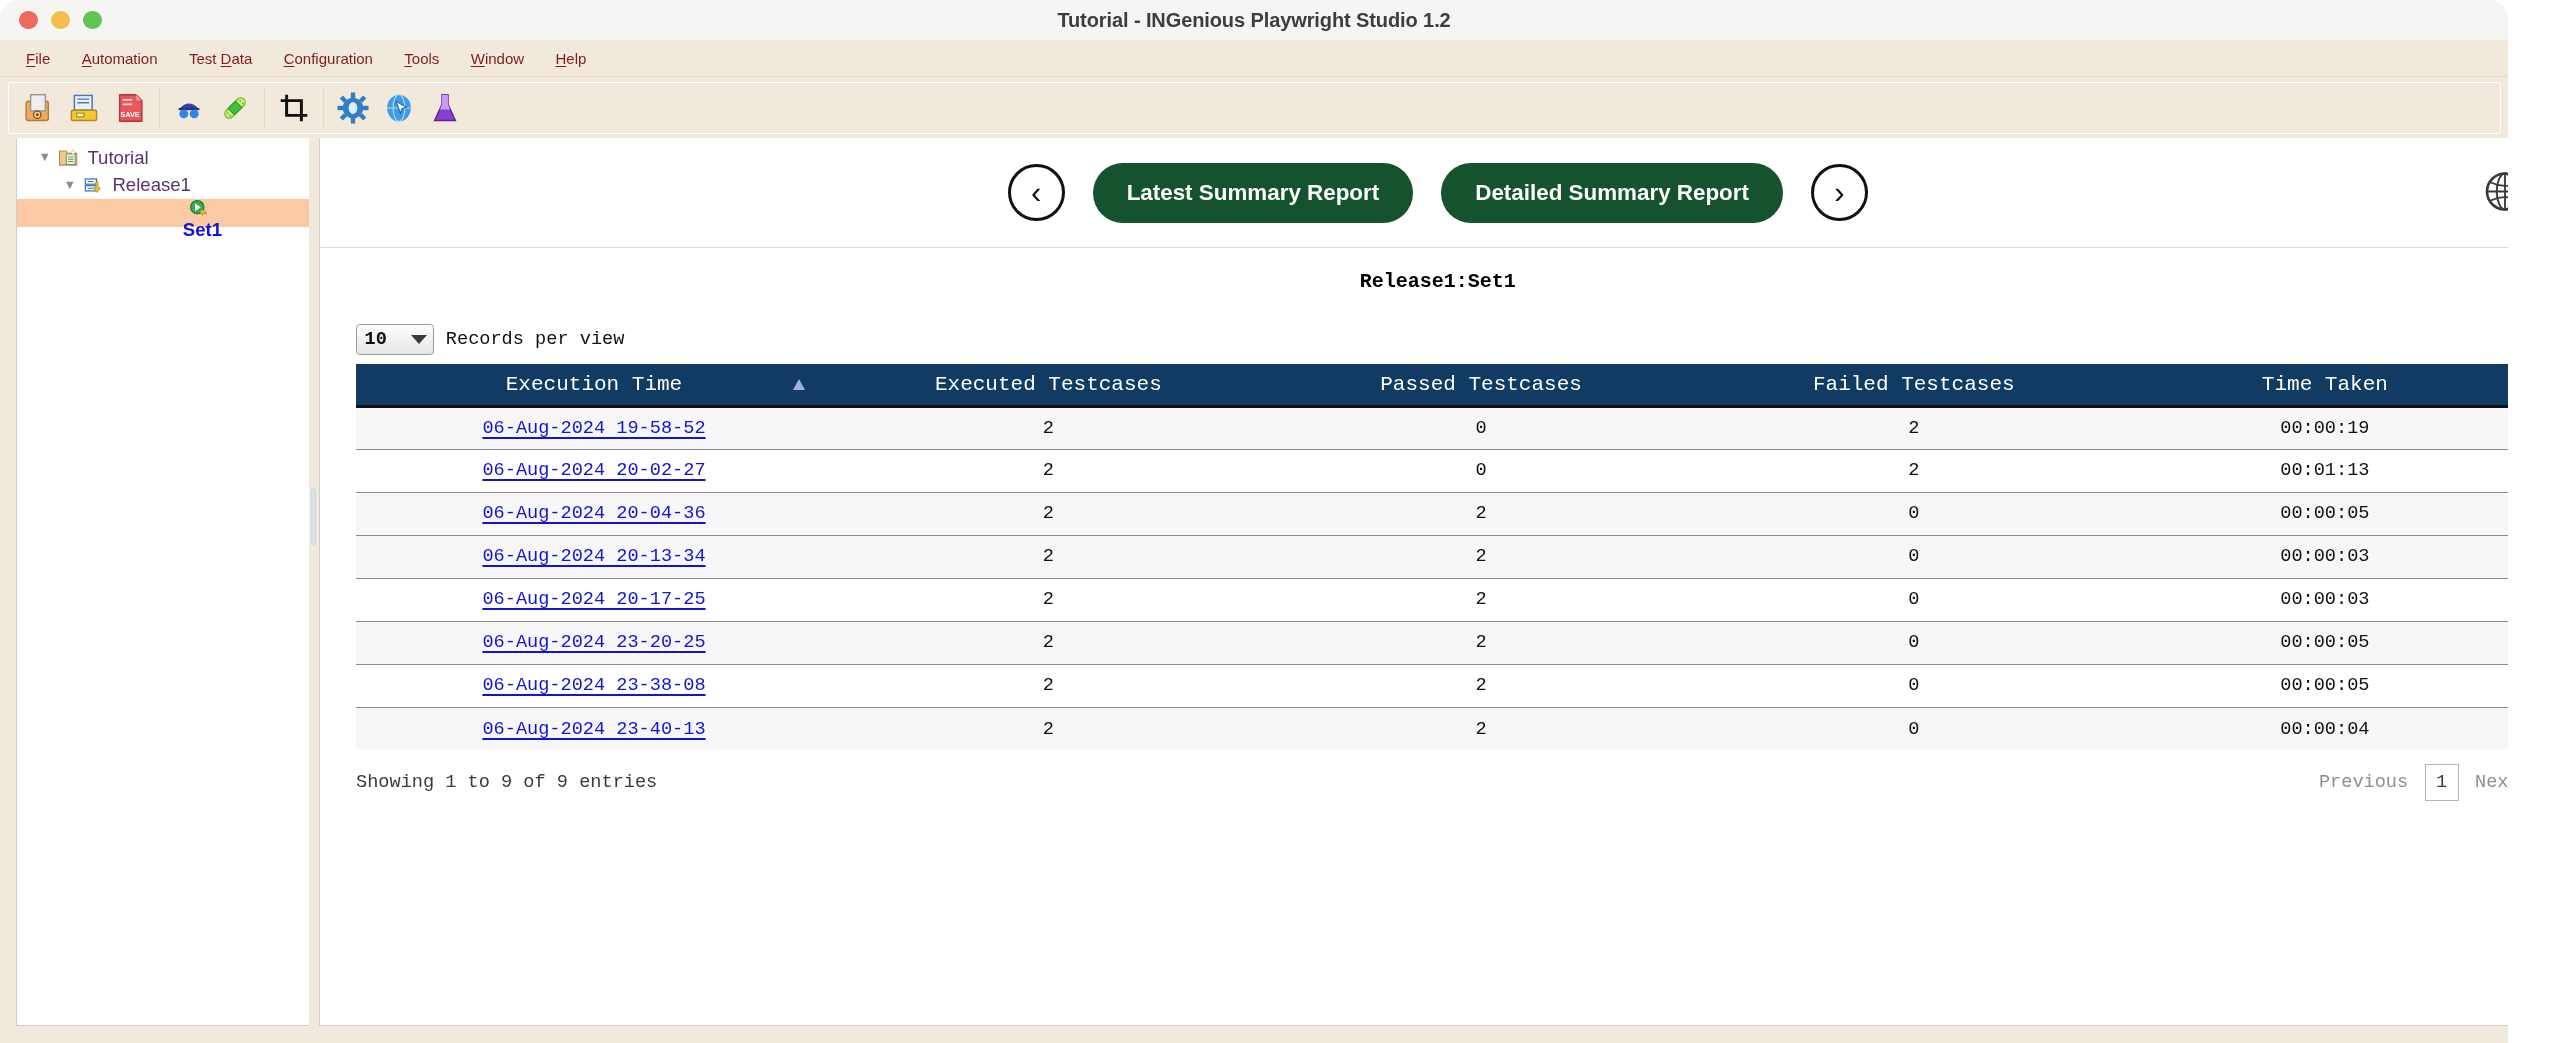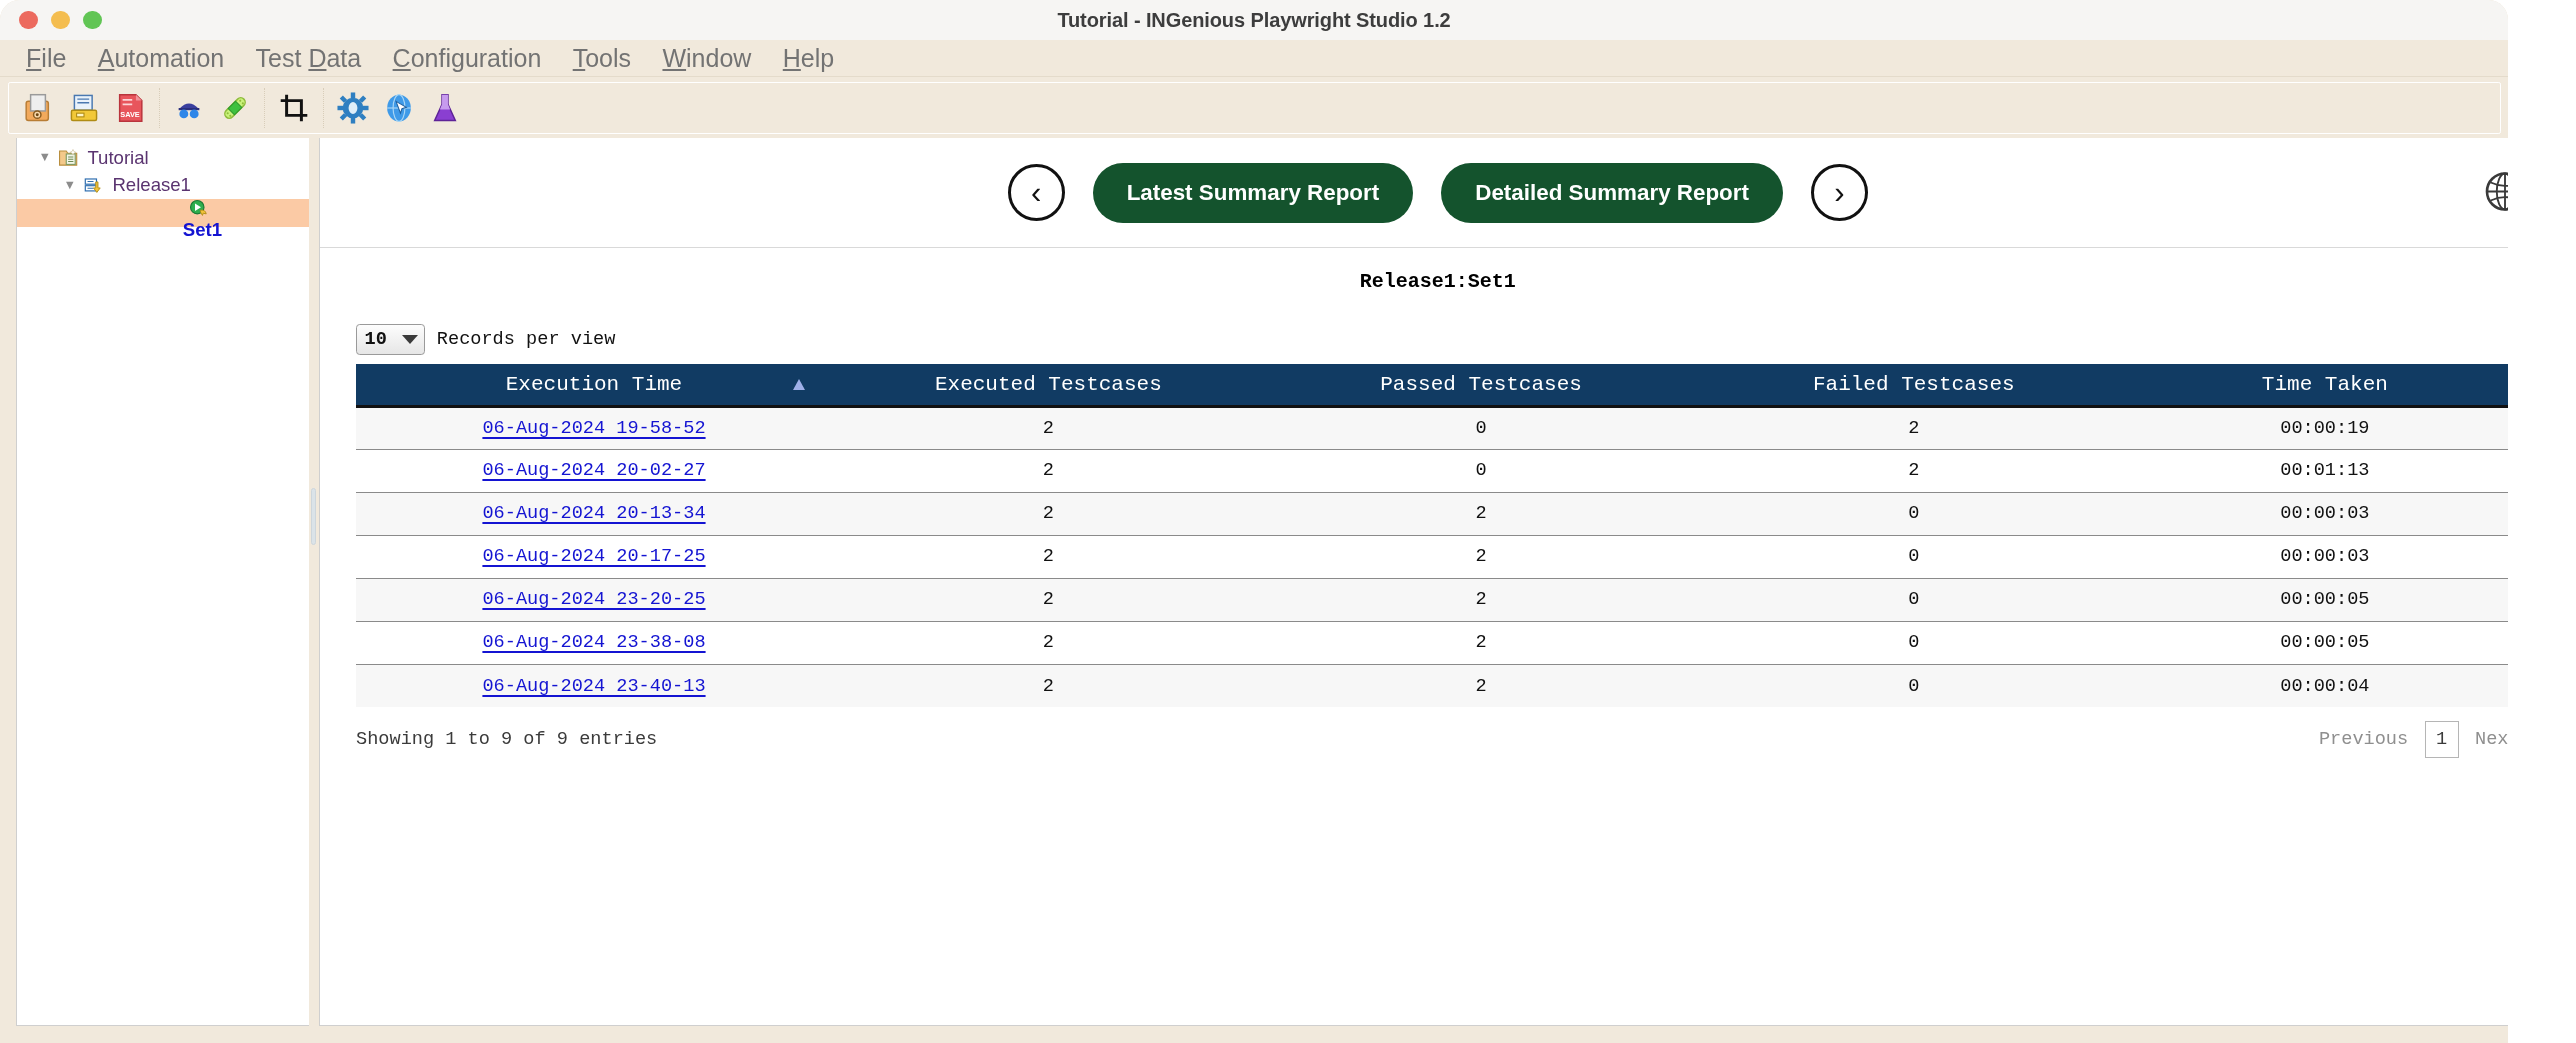--- a/index.html
+++ b/index.html
@@ -56,22 +56,22 @@
   .menubar {
     height: 37px;
     background: #f1e9dc;
     display: flex;
     align-items: center;
     padding-left: 10.4px;
     gap: 0px;
     border-bottom: 0.7px solid #e4dbcb;
   }
   .menuitem {
-    font-size: 25px;
-    color: #737373;
+    font-size: 15px;
+    color: #7f1d1d;
     padding: 3px 15.7px;
     white-space: nowrap;
     cursor: default;
   }
   .menuitem u { text-underline-offset: 2.2px; }
 
   
   .toolbar {
     height: 52px;
     margin: 4.5px 7.5px 0 7.5px;
@@ -257,21 +257,21 @@
     background: linear-gradient(#fdfdfd, #e6e6e6);
     display: flex;
     align-items: center;
     justify-content: space-between;
     padding: 0 6px 0 7.5px;
     font-family: "Liberation Mono", monospace;
     font-size: 18.6px;
     font-weight: bold;
     color: #111111;
     cursor: pointer;
-    gap: 15px;
+    gap: 24px;
   }
   .caret {
     width: 0; height: 0;
     border-left: 8.2px solid transparent;
     border-right: 8.2px solid transparent;
     border-top: 9.7px solid #3b3b3b;
   }
   .controls-label {
     font-family: "Liberation Mono", monospace;
     font-size: 18.6px;
@@ -573,20 +573,27 @@
                   <td>00:00:19</td>
                 </tr>
                 <tr class="even">
                   <td><span class="cell-link">06-Aug-2024 20-02-27</span></td>
                   <td>2</td>
                   <td>0</td>
                   <td>2</td>
                   <td>00:01:13</td>
                 </tr>
                 <tr class="odd">
+                  <td><span class="cell-link">06-Aug-2024 20-04-36</span></td>
+                  <td>2</td>
+                  <td>2</td>
+                  <td>0</td>
+                  <td>00:00:05</td>
+                </tr>
+                <tr class="odd">
                   <td><span class="cell-link">06-Aug-2024 20-13-34</span></td>
                   <td>2</td>
                   <td>2</td>
                   <td>0</td>
                   <td>00:00:03</td>
                 </tr>
                 <tr class="even">
                   <td><span class="cell-link">06-Aug-2024 20-17-25</span></td>
                   <td>2</td>
                   <td>2</td>

